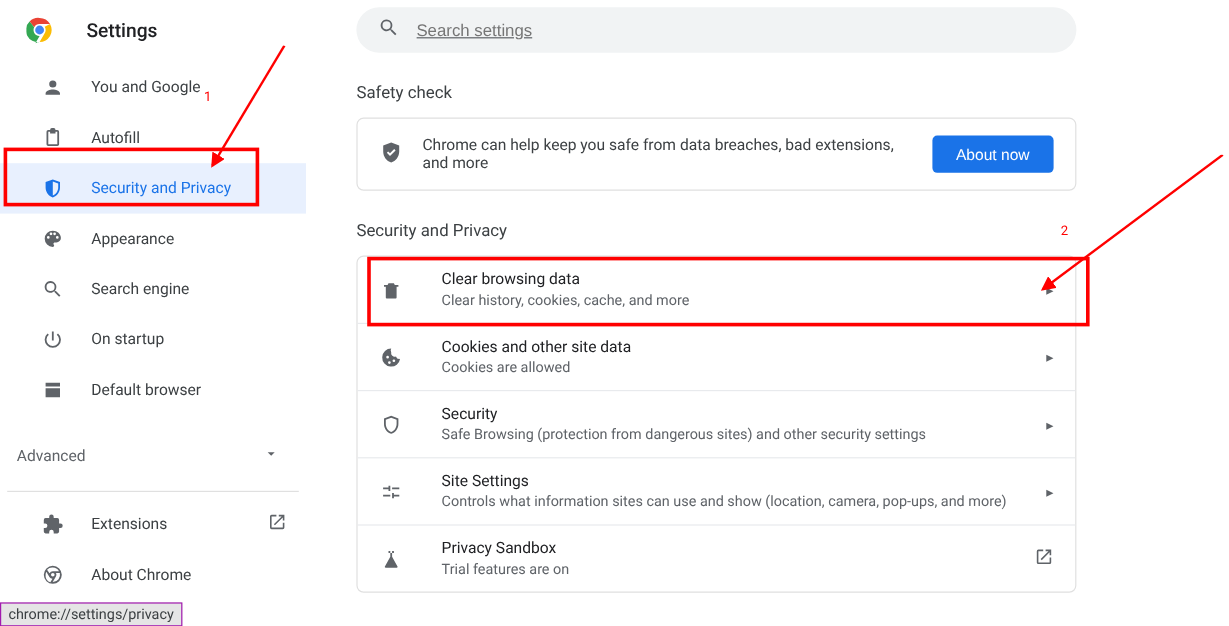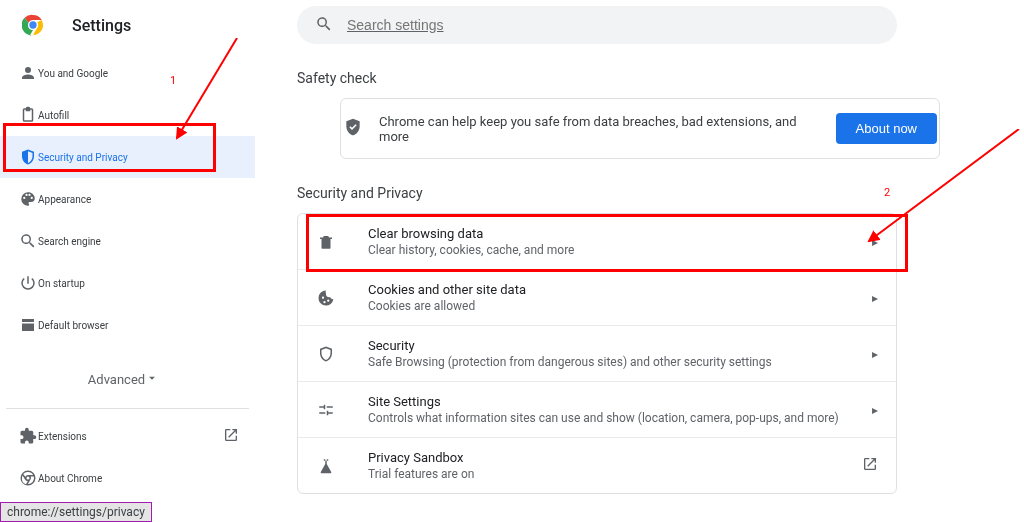--- a/index.html
+++ b/index.html
@@ -29,39 +29,40 @@
     }
     .chrome-logo {
       width: 22px; height: 22px;
       position: relative;
     }
     .settings-title { font-size: 16px; font-weight: 500; color: #202124; }
     .nav { margin-top: 4px; }
     .nav-item {
       display: flex;
       align-items: center;
+      gap: 22px;
       height: 42px;
-      padding-left: 18px;
+      padding-left: 34px;
       padding-right: 16px;
       cursor: pointer;
       color: #3c4043;
-      font-size: 10px;
+      font-size: 13px;
     }
     .nav-item.selected {
       background: #e8f0fe;
       color: #1a73e8;
       border-radius: 0;
     }
     .nav-item.selected .nav-icon svg{ fill: #1a73e8; }
     .nav-icon { width: 20px; height: 20px; display:flex; align-items:center; justify-content:center; }
     .nav-icon svg { fill: #5f6368; }
     .selected .nav-icon svg { fill: #1a73e8; }
     .nav-item .ext-link { margin-left:auto; }
     .advanced-row {
-      display:flex; align-items:center; justify-content:center;
+      display:flex; align-items:center; justify-content:space-between;
       padding: 14px 22px 14px 14px;
       color:#5f6368; cursor:pointer; margin-top: 10px;
       border-top: 1px solid transparent;
     }
     .divider { height:1px; background:#e0e0e0; margin: 6px 6px; }
     .footer-items .nav-item { height: 42px; }
 
     
     .red-box1 {
       position:absolute;
@@ -88,23 +89,22 @@
       font-size:14px; color:#5f6368; flex:1;
     }
     .section-label { font-size:14px; color:#3c4043; margin-top: 26px; margin-bottom: 12px; }
     .card {
       border:1px solid #e0e0e0;
       border-radius: 6px;
       width: 600px;
     }
     .safety-card {
       display:flex; align-items:center;
-      padding: 14px 2px;
+      padding: 14px 18px;
       gap: 16px;
-      margin-left: 43px;
     }
     .safety-text { flex:1; color:#3c4043; font-size:13px; }
     .btn-primary {
       background:#1a73e8; color:#fff; border:none;
       border-radius:4px; padding: 8px 20px;
       font-size:13px; font-weight:500; cursor:pointer;
     }
     .list-row {
       display:flex; align-items:center;
       padding: 12px 18px;

